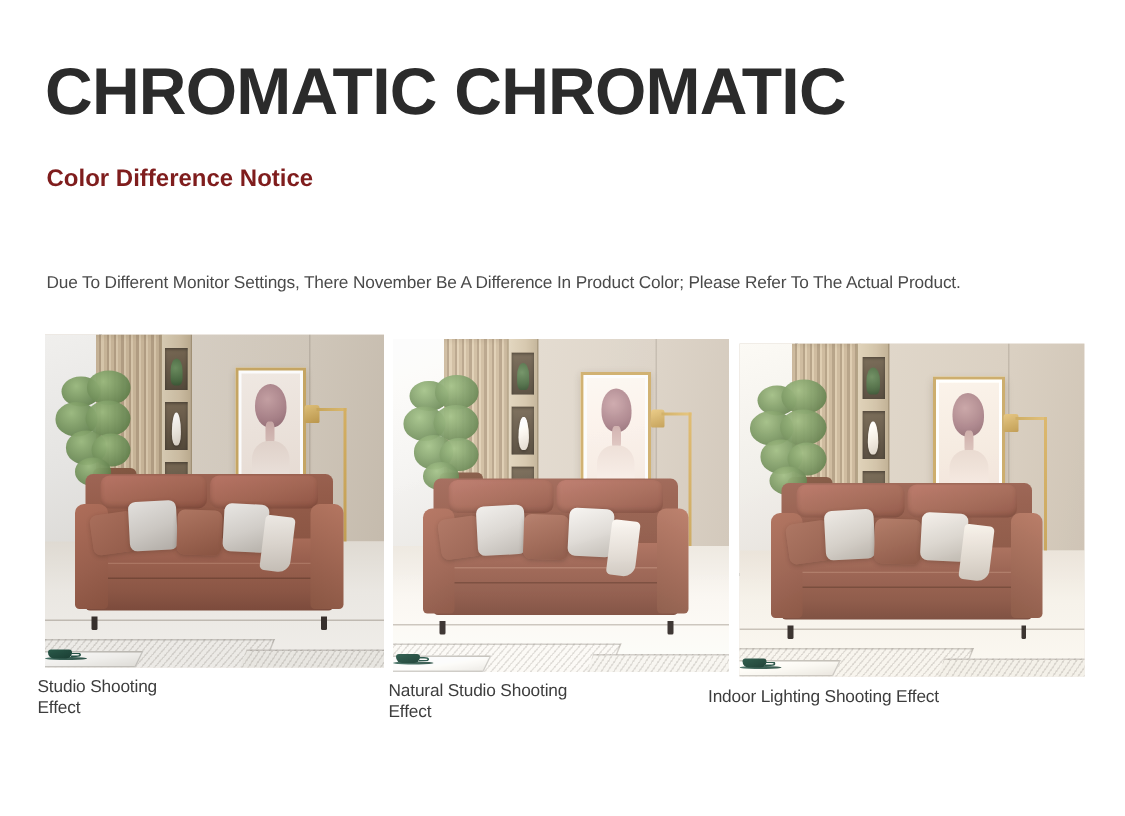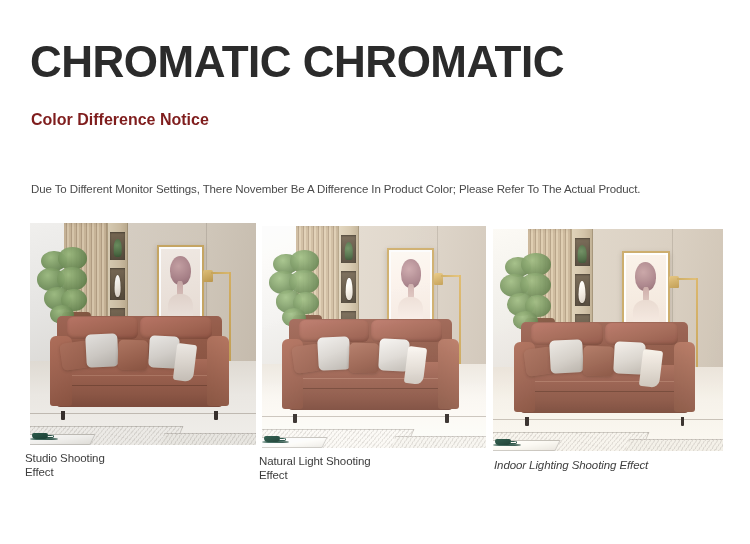--- a/index.html
+++ b/index.html
@@ -460,21 +460,21 @@
   
   .caption {
     position: absolute;
     font-size: 11.5px;
     line-height: 14px;
     color: #3d3d3d;
     letter-spacing: -0.1px;
   }
   .caption-1 { left: 25px;  top: 451px; width: 150px; }
   .caption-2 { left: 259px; top: 454px; width: 160px; }
-  .caption-3 { left: 494px; top: 458px; width: 210px; font-style: italic; }
+  .caption-3 { left: 472px; top: 458px; width: 210px; }
 </style>
 </head>
 <body>
 
 <div class="page-title">CHROMATIC CHROMATIC</div>
 
 <div class="page-subtitle">Color Difference Notice</div>
 
 <div class="notice-text">Due To Different Monitor Settings, There November Be A Difference In Product Color; Please Refer To The Actual Product.</div>
 
@@ -720,19 +720,19 @@
 
   </div>
 </div>
 
 <div class="caption caption-1">
   <div>Studio Shooting</div>
   <div>Effect</div>
 </div>
 
 <div class="caption caption-2">
-  <div>Natural Light Shooting</div>
+  <div>Natural Studio Shooting</div>
   <div>Effect</div>
 </div>
 
 <div class="caption caption-3">
   <div>Indoor Lighting Shooting Effect</div>
 </div>
 
 </body></html>

